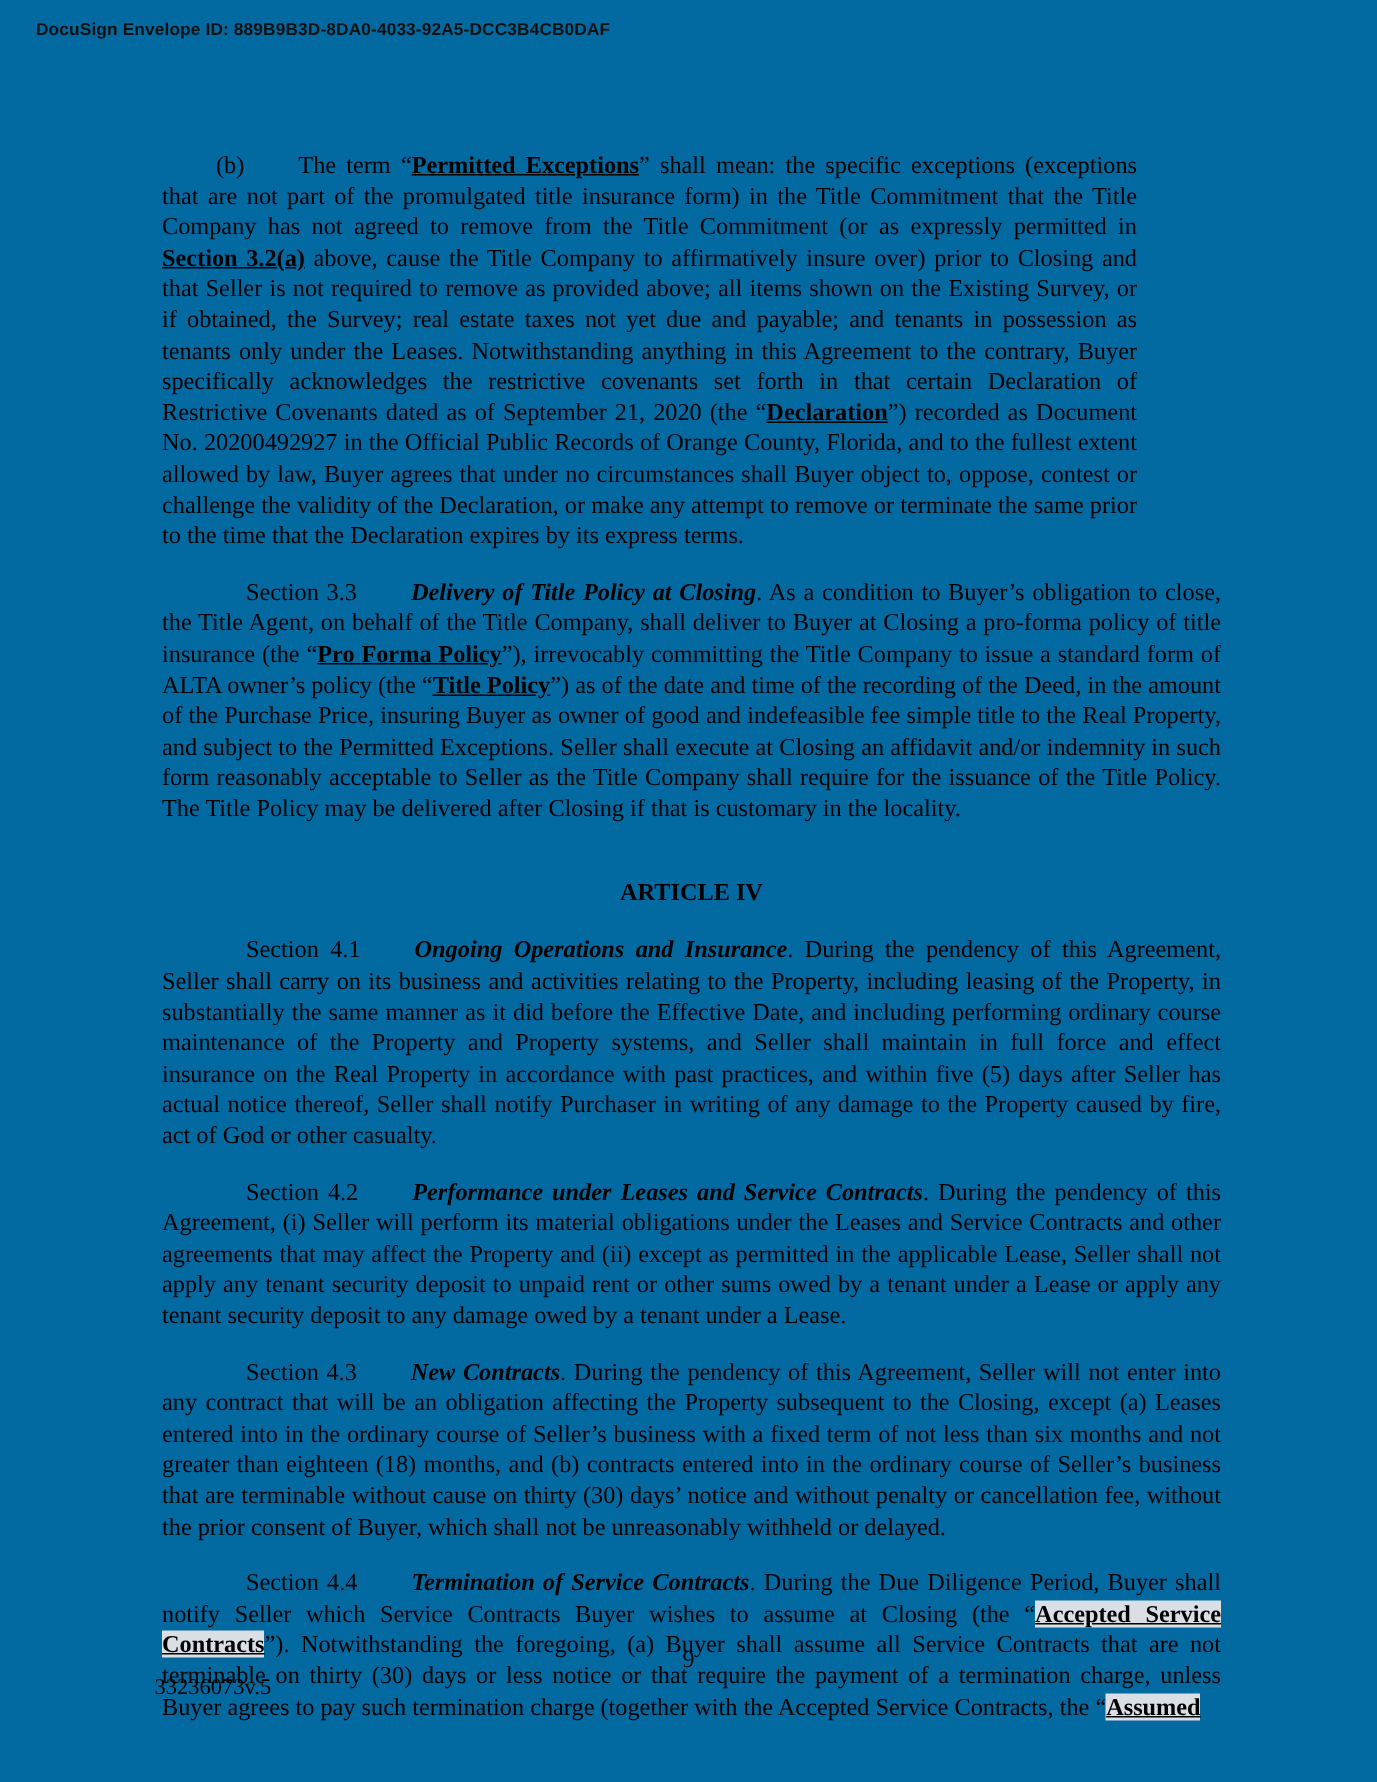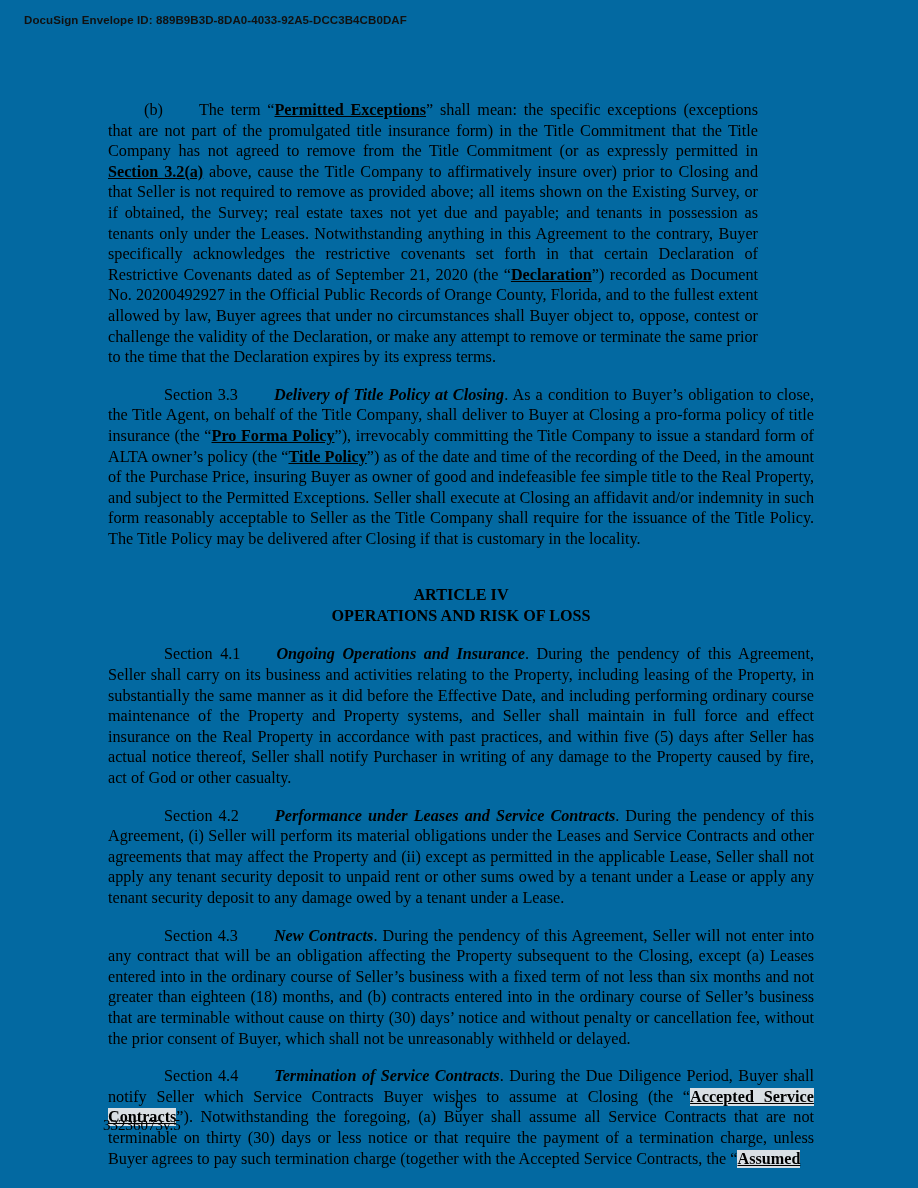--- a/index.html
+++ b/index.html
@@ -101,21 +101,20 @@
 
   <div class="content">
 
     <p class="indent-block"><span class="nbsp-tab"></span><span>(b)</span><span class="nbsp-tab"></span><span>The term “</span><span class="bu">Permitted Exceptions</span><span>” shall mean: the specific exceptions (exceptions that are not part of the promulgated title insurance form) in the Title Commitment that the Title Company has not agreed to remove from the Title Commitment (or as expressly permitted in </span><span class="bu">Section 3.2(a)</span><span> above, cause the Title Company to affirmatively insure over) prior to Closing and that Seller is not required to remove as provided above; all items shown on the Existing Survey, or if obtained, the Survey; real estate taxes not yet due and payable; and tenants in possession as tenants only under the Leases.  Notwithstanding anything in this Agreement to the contrary, Buyer specifically acknowledges the restrictive covenants set forth in that certain Declaration of Restrictive Covenants dated as of September 21, 2020 (the “</span><span class="bu">Declaration</span><span>”) recorded as Document No. 20200492927 in the Official Public Records of Orange County, Florida, and to the fullest extent allowed by law, Buyer agrees that under no circumstances shall Buyer object to, oppose, contest or challenge the validity of the Declaration, or make any attempt to remove or terminate the same prior to the time that the Declaration expires by its express terms.</span></p>
 
     <div class="para-gap"></div>
 
     <p class="first-line-indent"><span>Section 3.3</span><span class="nbsp-tab"></span><span class="bi">Delivery of Title Policy at Closing</span><span>.  As a condition to Buyer’s obligation to close, the Title Agent, on behalf of the Title Company, shall deliver to Buyer at Closing a pro-forma policy of title insurance (the “</span><span class="bu">Pro Forma Policy</span><span>”), irrevocably committing the Title Company to issue a standard form of ALTA owner’s policy (the “</span><span class="bu">Title Policy</span><span>”) as of the date and time of the recording of the Deed, in the amount of the Purchase Price, insuring Buyer as owner of good and indefeasible fee simple title to the Real Property, and subject to the Permitted Exceptions.  Seller shall execute at Closing an affidavit and/or indemnity in such form reasonably acceptable to Seller as the Title Company shall require for the issuance of the Title Policy.  The Title Policy may be delivered after Closing if that is customary in the locality.</span></p>
 
     <div class="article-head">ARTICLE IV</div>
-    <div class="article-sub">OPERATIONS AND RISK OF LOSS</div>
 
     <div class="para-gap"></div>
 
     <p class="first-line-indent"><span>Section 4.1</span><span class="nbsp-tab"></span><span class="bi">Ongoing Operations and Insurance</span><span>.  During the pendency of this Agreement, Seller shall carry on its business and activities relating to the Property, including leasing of the Property, in substantially the same manner as it did before the Effective Date, and including performing ordinary course maintenance of the Property and Property systems, and Seller shall maintain in full force and effect insurance on the Real Property in accordance with past practices, and within five (5) days after Seller has actual notice thereof, Seller shall notify Purchaser in writing of any damage to the Property caused by fire, act of God or other casualty.</span></p>
 
     <div class="para-gap"></div>
 
     <p class="first-line-indent"><span>Section 4.2</span><span class="nbsp-tab"></span><span class="bi">Performance under Leases and Service Contracts</span><span>.  During the pendency of this Agreement, (i) Seller will perform its material obligations under the Leases and Service Contracts and other agreements that may affect the Property and (ii) except as permitted in the applicable Lease, Seller shall not apply any tenant security deposit to unpaid rent or other sums owed by a tenant under a Lease or apply any tenant security deposit to any damage owed by a tenant under a Lease.</span></p>
 
     <div class="para-gap"></div>

